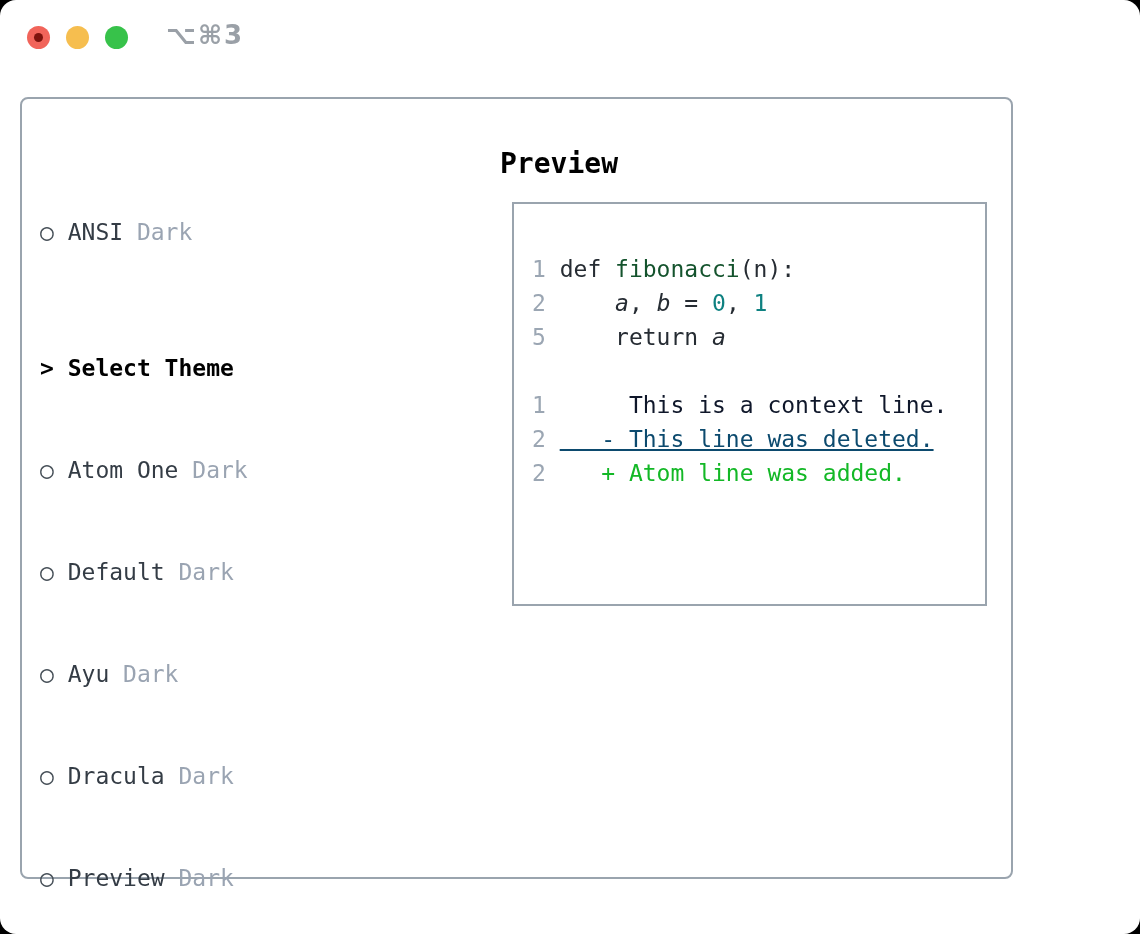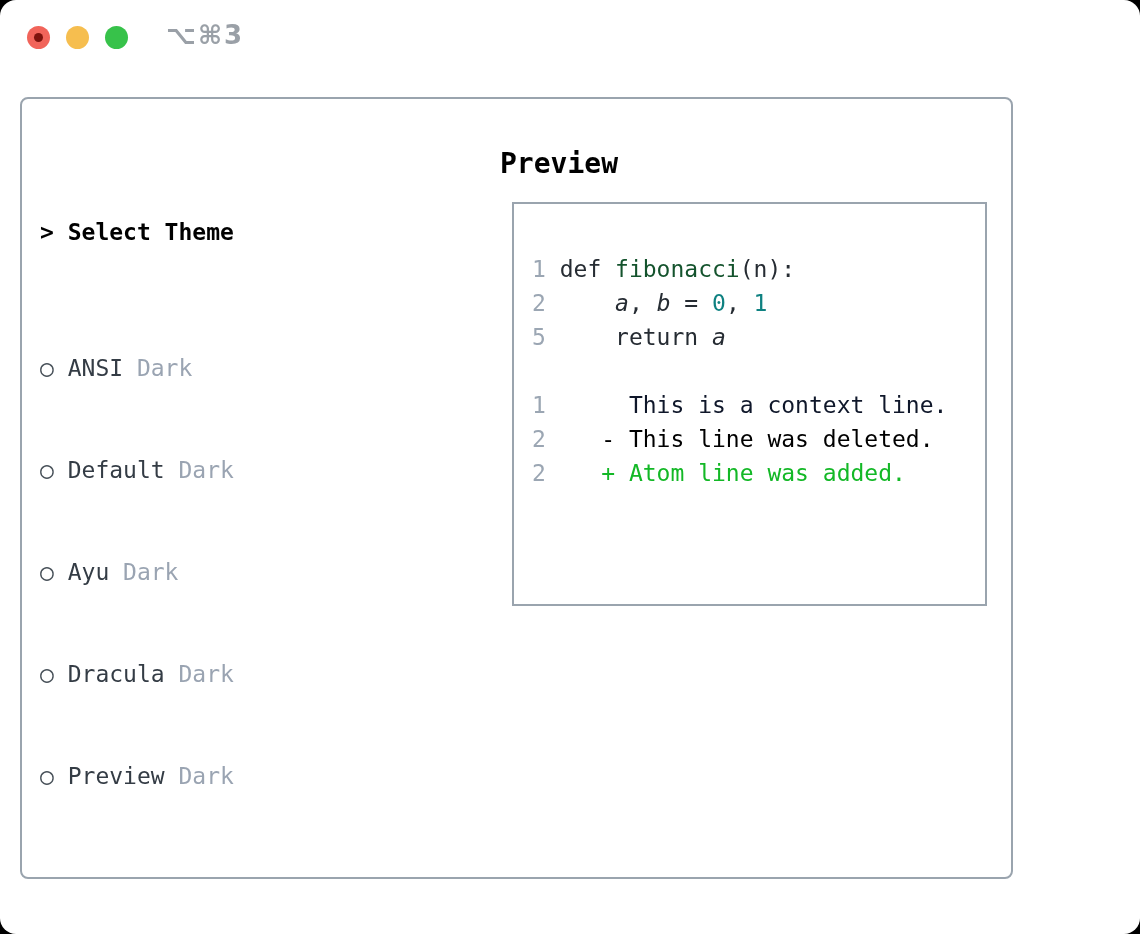--- a/index.html
+++ b/index.html
@@ -31,41 +31,42 @@
   .preview-title{position:absolute;left:478px;top:48px;font-size:28px;line-height:34px;font-weight:bold;color:#000;}
   .pbox{position:absolute;left:490px;top:103px;width:475px;height:404px;box-sizing:border-box;
         border:2px solid #9aa4ae;background:#fff;padding:48px 0 0 18px;overflow:hidden;}
   .cline{font-size:23px;line-height:34px;white-space:pre;color:#262c33;}
   .gut{display:inline-block;width:27.7px;color:#9ba6b3;}
   .red{color:#14532d;}
   .num{color:#0e8181;}
   .blue{color:#1f9ad6;}
   .it{font-style:italic;}
   .ctx{color:#0f172a;}
-  .del{color:#000000;}
+  .del{color:#0c4a6e;text-decoration:underline;}
   .add{color:#13b826;}
 </style>
 </head>
 <body>
 
 <div class="window">
 
   <span class="dot red">
       <span class="dot-inner"></span>
     </span>
   <span class="dot yellow"></span>
   <span class="dot green"></span>
   <span class="win-title">⌥⌘3</span>
 
   <div class="panel">
 
     <div class="leftcol">
+      <div class="row"><span class="marker">○</span><span class="name">ANSI</span><span class="tag">Dark</span></div>
+
       <div class="row hdr"><span class="marker">&gt;</span><span class="name">Select Theme</span></div>
-
-      <div class="row"><span class="marker">○</span><span class="name">ANSI</span><span class="tag">Dark</span></div>
+      <div class="row"><span class="marker">○</span><span class="name">Atom One</span><span class="tag">Dark</span></div>
       <div class="row"><span class="marker">○</span><span class="name">Default</span><span class="tag">Dark</span></div>
       <div class="row"><span class="marker">○</span><span class="name">Ayu</span><span class="tag">Dark</span></div>
       <div class="row"><span class="marker">○</span><span class="name">Dracula</span><span class="tag">Dark</span></div>
       <div class="row"><span class="marker">○</span><span class="name">Preview</span><span class="tag">Dark</span></div>
       
       
       
       
       
       

